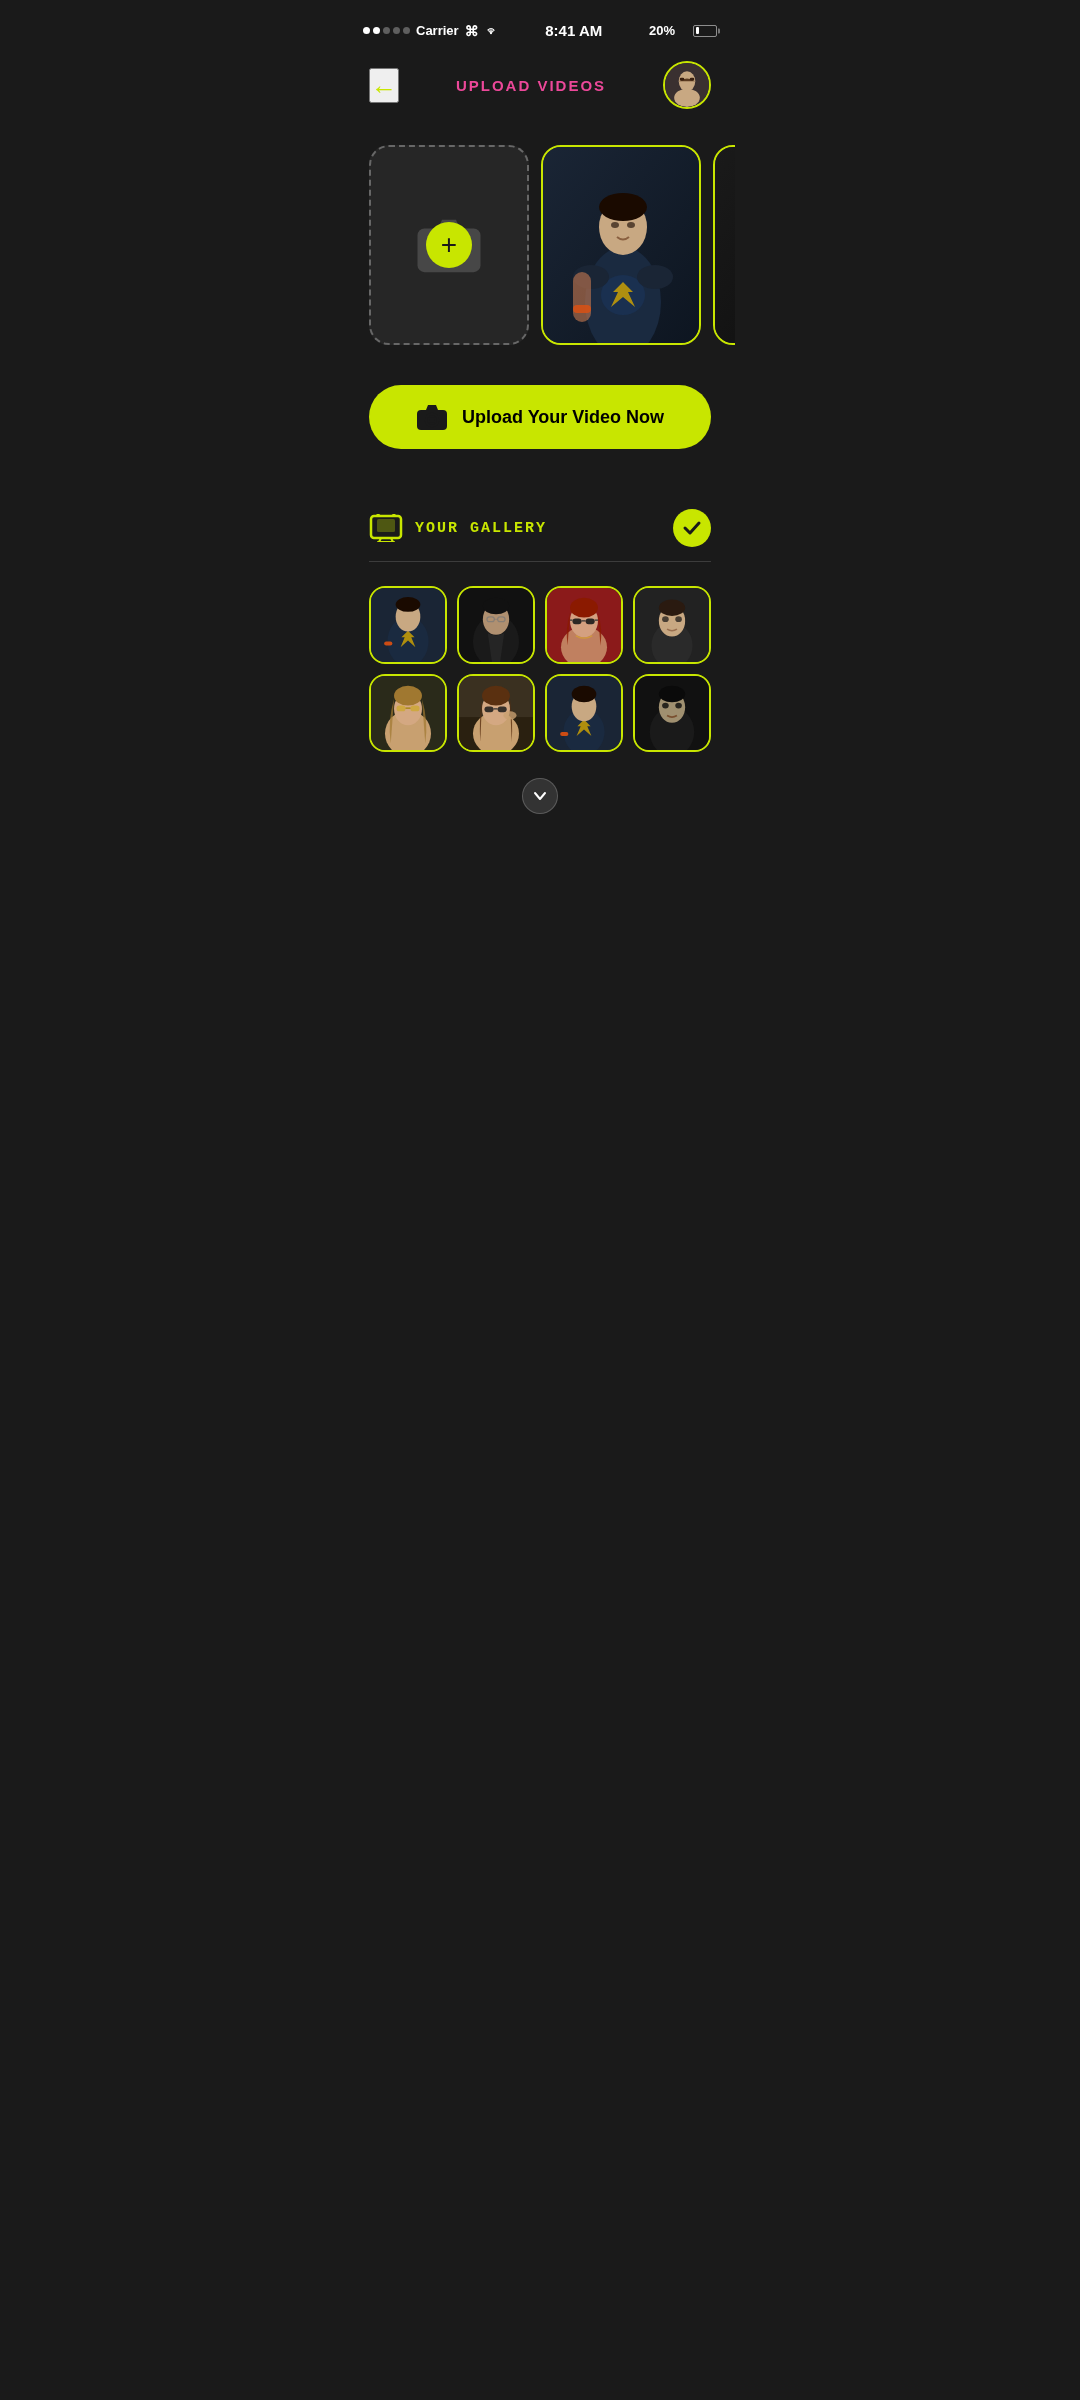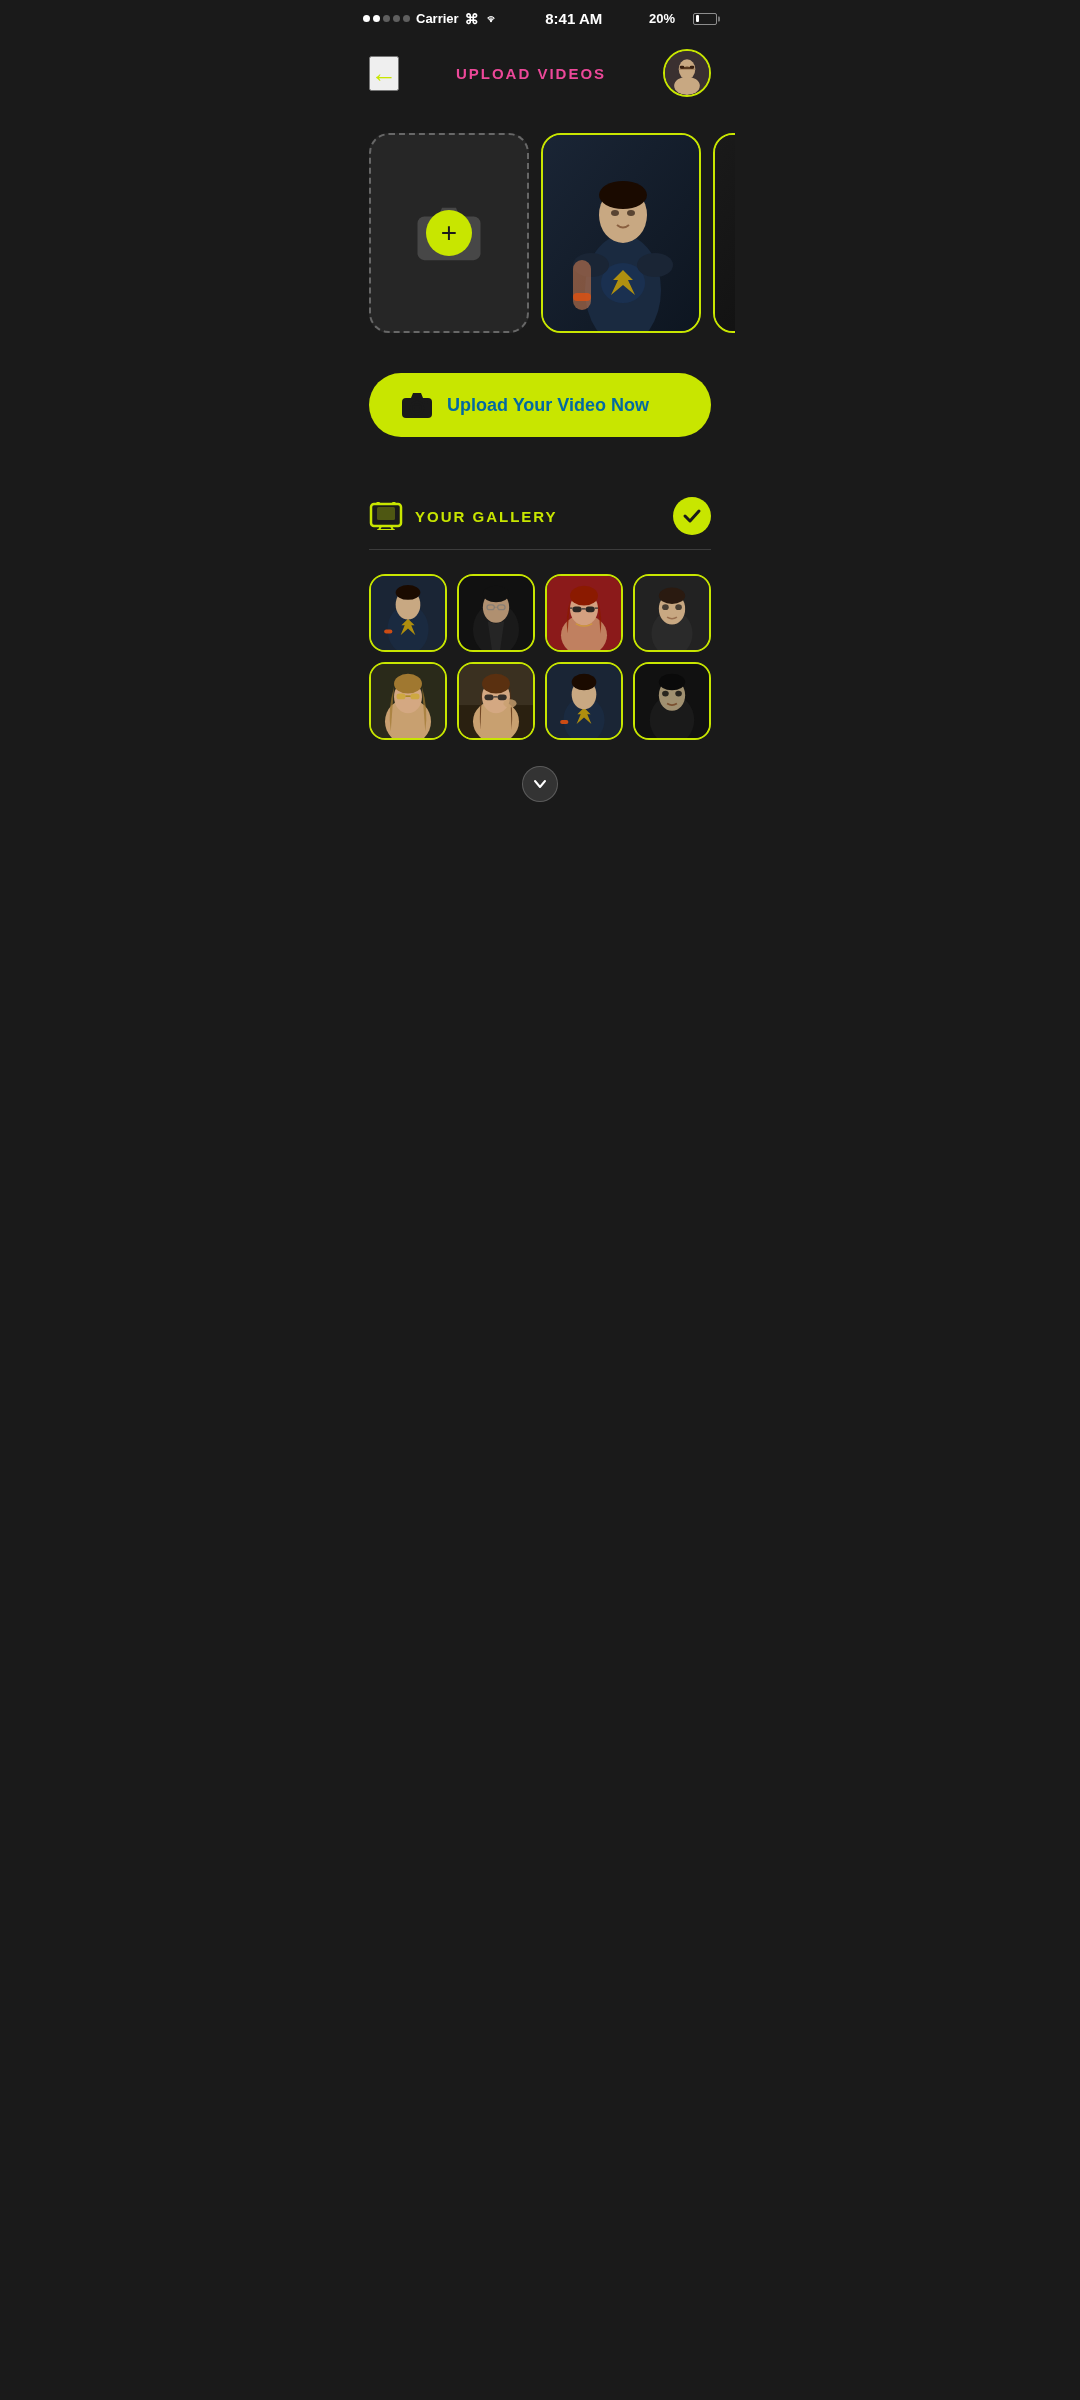--- a/index.html
+++ b/index.html
@@ -13,21 +13,21 @@
       color: #ffffff;
       overflow-x: hidden;
       margin: 0 auto;
     }
 
     
     .status-bar {
       display: flex;
       justify-content: space-between;
       align-items: center;
-      padding: 10px 18px 6px;
+      padding: 22px 18px 6px;
       font-size: 13px;
       font-weight: 600;
     }
 
     .status-left {
       display: flex;
       align-items: center;
       gap: 6px;
     }
 
@@ -205,45 +205,47 @@
       justify-content: center;
     }
 
     .upload-btn {
       background: #c8e600;
       border: none;
       border-radius: 50px;
       padding: 18px 32px;
       font-size: 18px;
       font-weight: 700;
-      color: #0369a1;
+      color: #000000;
       cursor: pointer;
       display: flex;
       align-items: center;
       gap: 14px;
       width: 100%;
       max-width: 360px;
+      justify-content: center;
     }
 
     .camera-icon-svg {
       flex-shrink: 0;
     }
 
     
     .gallery-section {
       padding: 0 24px;
     }
 
     .gallery-header {
       display: flex;
       align-items: center;
       justify-content: space-between;
       padding-bottom: 14px;
       border-bottom: 1px solid rgba(255,255,255,0.15);
       margin-bottom: 24px;
+      font-family: Liberation Mono, monospace;
     }
 
     .gallery-title-row {
       display: flex;
       align-items: center;
       gap: 12px;
     }
 
     .tv-icon {
       color: #c8e600;

